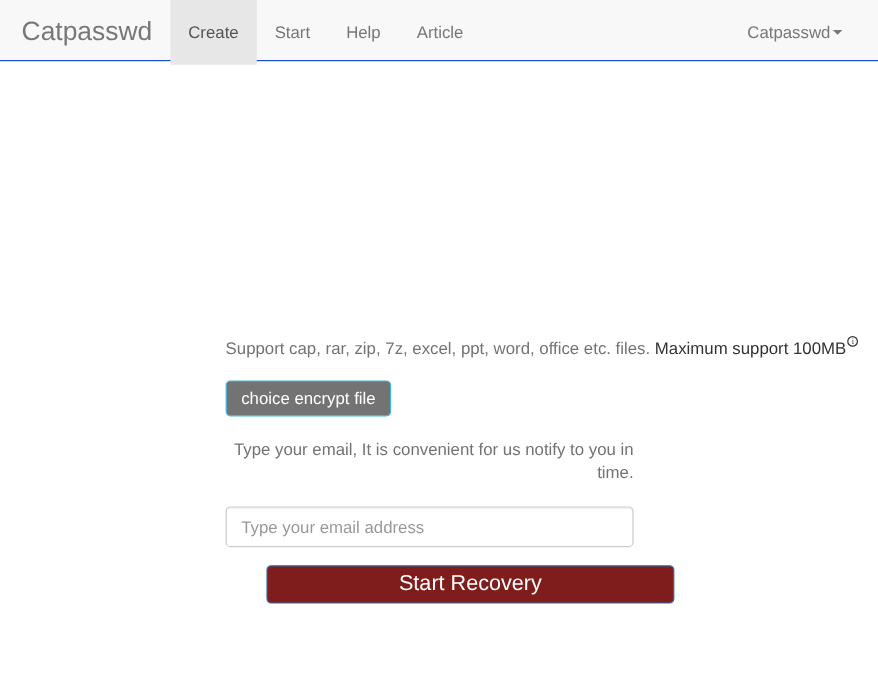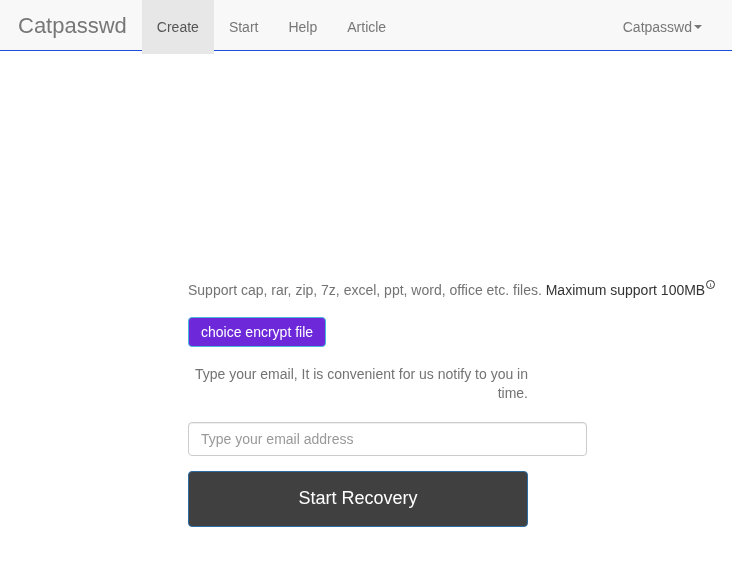--- a/index.html
+++ b/index.html
@@ -95,64 +95,65 @@
       height: 9px;
       border: 1px solid #333;
       border-radius: 50%;
       font-size: 7px;
       line-height: 8px;
       text-align: center;
       font-style: normal;
       font-family: serif;
     }
     .choice-btn {
-      background: #6d28d9;
+      background: #737373;
       color: #fff;
       border: 1px solid #46b8da;
       padding: 6px 12px;
       font-size: 14px;
       border-radius: 4px;
       cursor: pointer;
       margin-top: 16px;
       margin-bottom: 18px;
       display: inline-block;
     }
     .email-text {
       color: #737373;
       font-size: 14px;
       line-height: 1.4;
       margin-bottom: 18px;
       width: 340px;
       text-align: right;
     }
     .email-input {
-      width: 399px;
+      width: 340px;
       height: 34px;
       padding: 6px 12px;
       font-size: 14px;
       color: #555;
       background: #fff;
       border: 1px solid #ccc;
       border-radius: 4px;
       box-shadow: inset 0 1px 1px rgba(0,0,0,0.075);
       display: block;
       margin-bottom: 15px;
     }
     .email-input::placeholder {
       color: #999;
     }
     .start-btn {
       width: 340px;
-      height: 56px;
-      background: #404040;
+      height: 32px;
+      background: #7f1d1d;
       color: #fff;
       border: 1px solid #2e6da4;
       border-radius: 4px;
       font-size: 18px;
       cursor: pointer;
+      margin-left: 34px;
     }
   </style>
 </head>
 <body>
 
 <div class="navbar">
   <a class="navbar-brand">Catpasswd</a>
   <ul class="navbar-nav">
     <li class="active">
         <a>Create</a>

